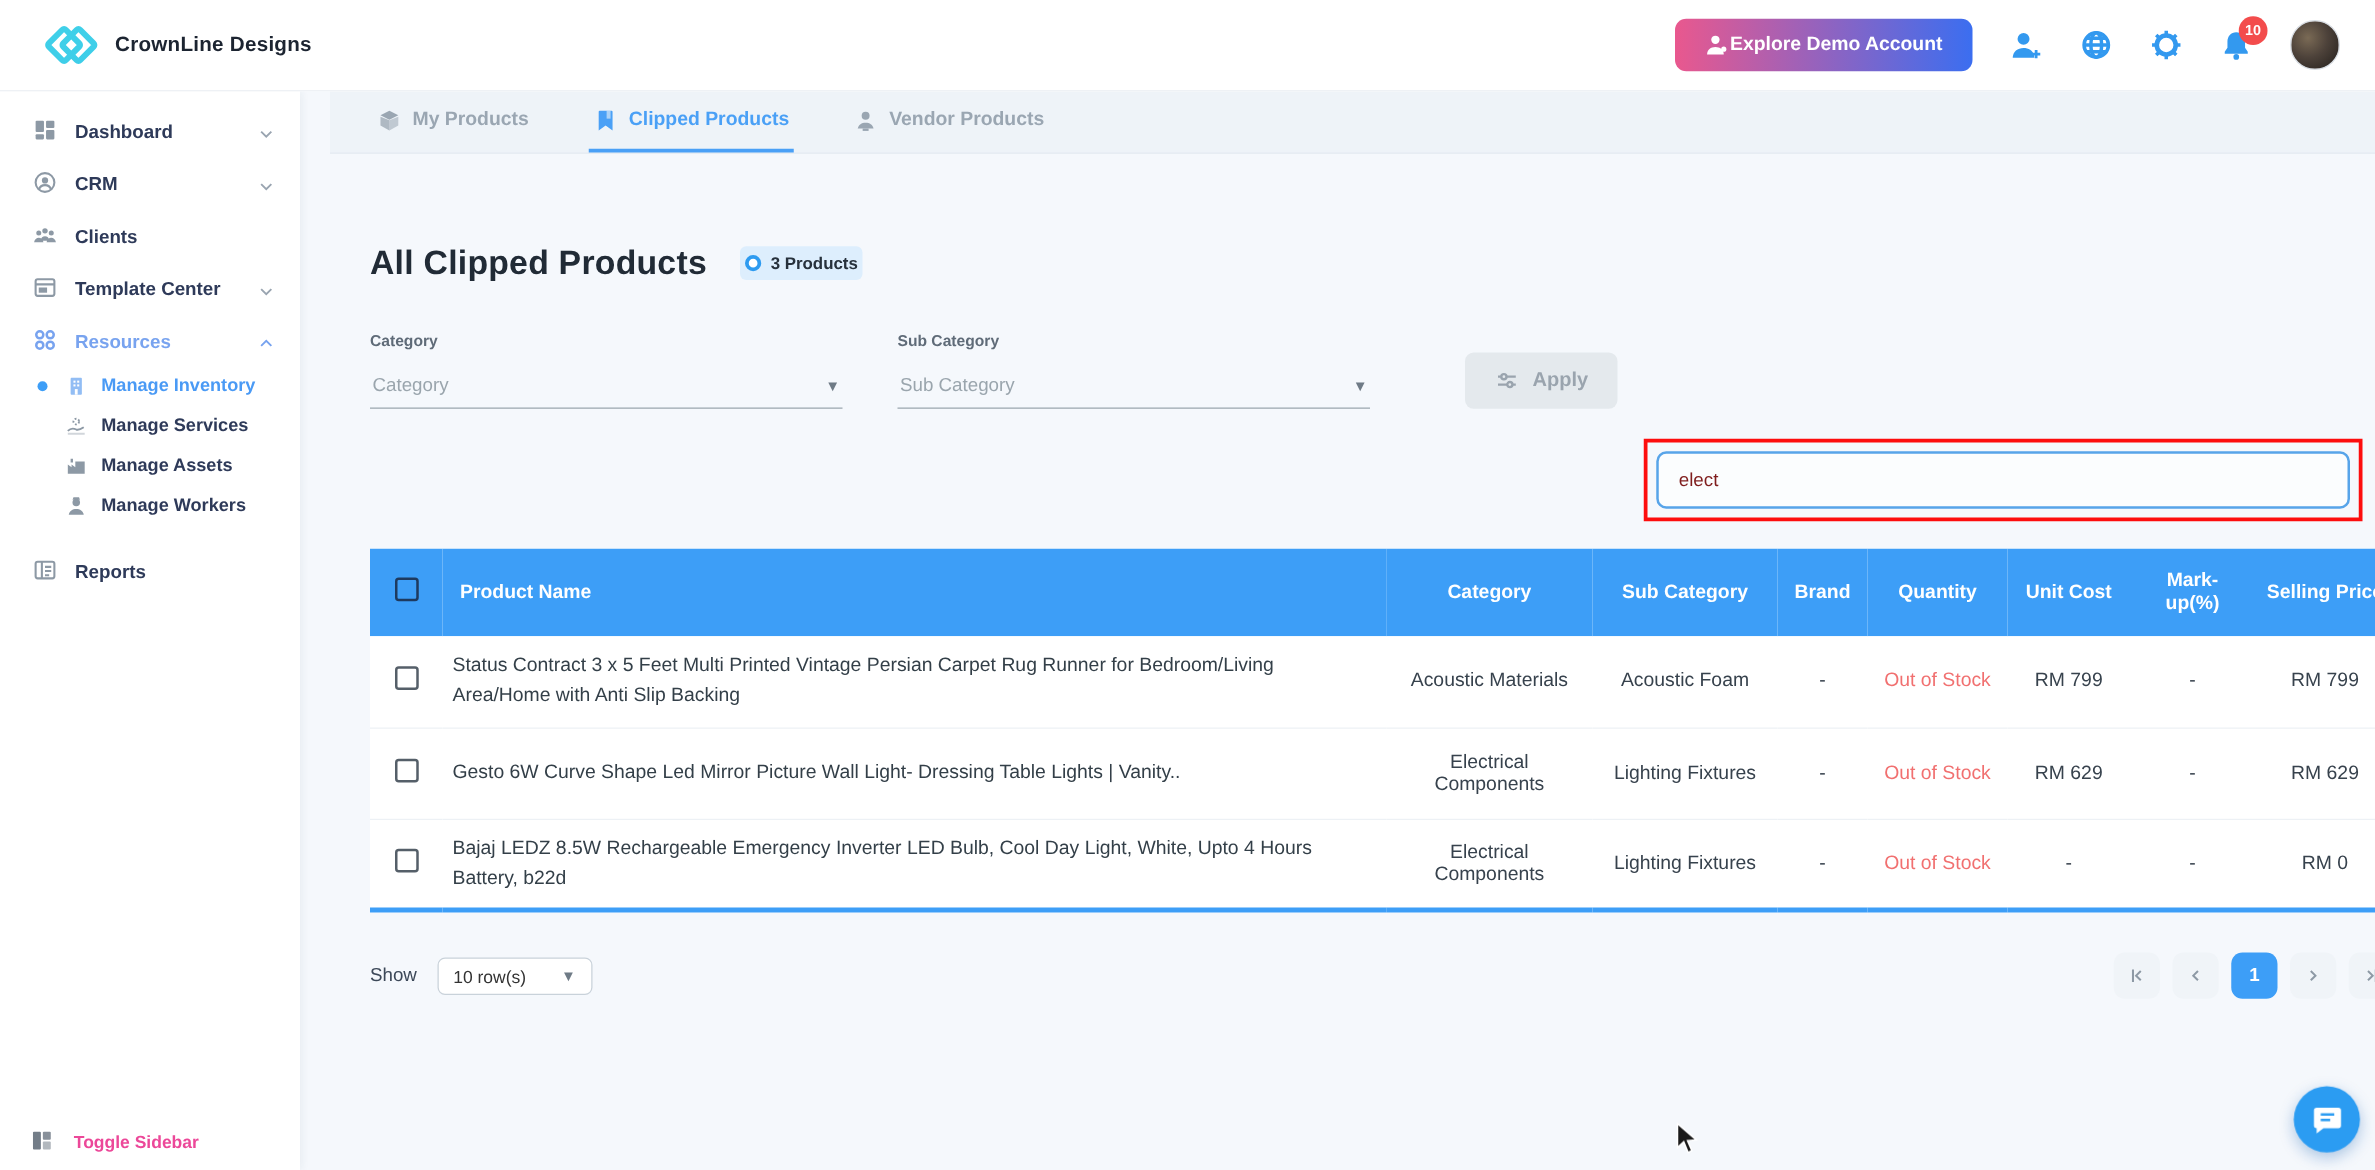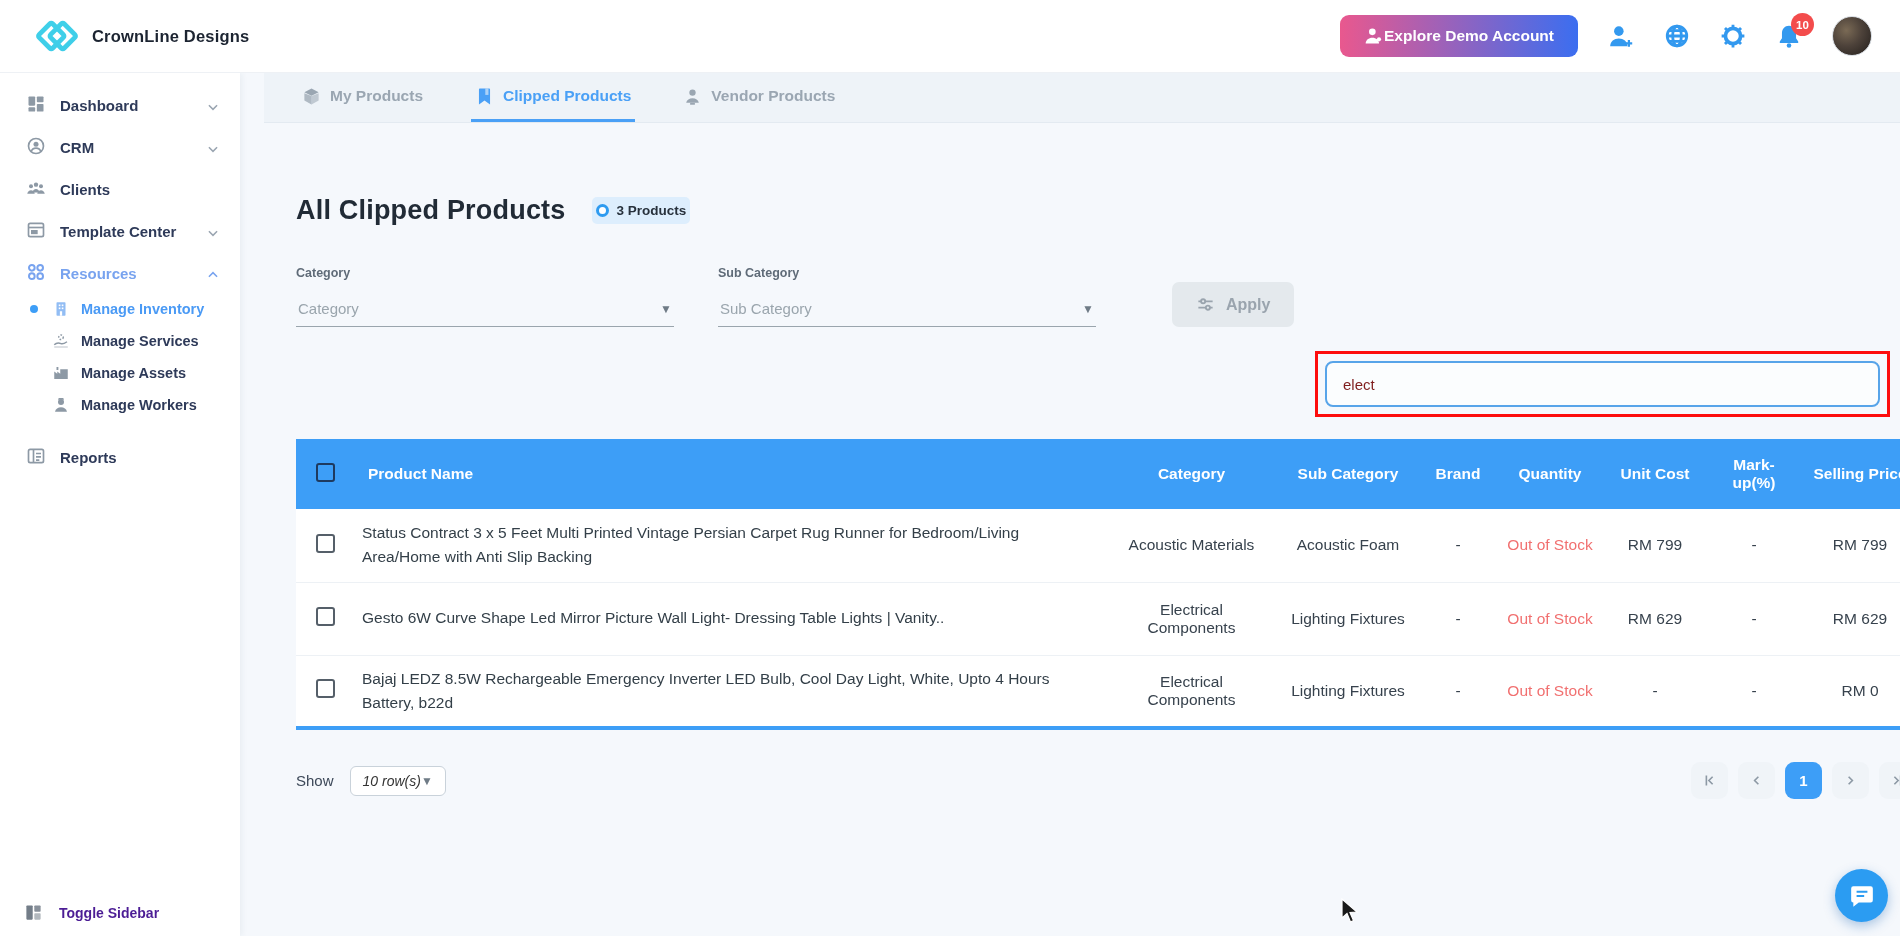--- a/index.html
+++ b/index.html
@@ -38,21 +38,21 @@
   .chev svg { width:100%; height:100%; }
   .side-item.active-parent, .side-item.active-parent .sicon, .side-item.active-parent .chev { color:#78a3ef; }
   .sub-item { display:flex; align-items:center; gap:11px; padding:7px 20px 7px 52px; font-size:14.5px;
       color:#2e3a59; font-weight:600; cursor:pointer; position:relative; }
   .sub-item .sicon { width:18px; height:18px; }
   .sub-item.active { color:#4a9af5; }
   .sub-item.active .sicon { color:#7fb2f2; }
   .bullet { position:absolute; left:30px; width:8px; height:8px; border-radius:50%; background:#3d9ef7; }
   .group-gap { height:14px; }
   .toggle-side { position:absolute; bottom:14px; left:24px; display:flex; align-items:center; gap:16px;
-      font-size:14px; color:#4c1d95; cursor:pointer; font-weight:600; }
+      font-size:14px; color:#ec4899; cursor:pointer; font-weight:600; }
   .toggle-side .sicon { width:19px; height:19px; color:#737d88; }
 
   
   .tabbar { height:50px; background:#eef3f8; display:flex; align-items:stretch; gap:44px; padding:0 34px;
       border-bottom:1px solid #e3eaf1; flex-shrink:0; }
   .tab { display:flex; align-items:center; gap:9px; font-size:15.5px; font-weight:600; color:#9aa6b2;
       cursor:pointer; border-bottom:3px solid transparent; padding:0 4px; }
   .tab .ticon { width:19px; height:19px; display:inline-flex; }
   .tab .ticon svg { width:100%; height:100%; }
   .tab.active { color:#4aa0f6; border-bottom-color:#4aa0f6; }
@@ -91,21 +91,21 @@
   .chk { width:19px; height:19px; border:2px solid #555f69; border-radius:3px; background:#fff; display:inline-block; cursor:pointer; }
   .chk.hdr { border-color:#1e3a5f; background:transparent; }
   .oos { color:#f17070; }
   .col-chk { width:58px; } .col-name { width:755px; } .col-cat { width:165px; } .col-sub { width:148px; }
   .col-brand { width:72px; } .col-qty { width:112px; } .col-unit { width:98px; } .col-mark { width:100px; } .col-sell { width:112px; }
 
   
   .table-footer { margin-top:32px; display:flex; align-items:center; justify-content:space-between; width:1620px; }
   .show-wrap { display:flex; align-items:center; gap:16px; font-size:15px; color:#3c4858; }
   .rows-select { border:1px solid #c9d2da; border-radius:6px; padding:6px 12px; display:flex; align-items:center;
-      gap:0; font-size:14px; color:#333; background:#fff; cursor:pointer;font-style:italic; }
+      gap:28px; font-size:14px; color:#333; background:#fff; cursor:pointer; }
   .pager { display:flex; gap:10px; }
   .pbtn { width:37px; height:37px; border-radius:9px; background:#f0f4f8; border:none; color:#8d99a5;
       display:flex; align-items:center; justify-content:center; cursor:pointer; }
   .pbtn svg { width:15px; height:15px; }
   .pbtn.current { background:#3d9ef7; color:#fff; font-size:15px; font-weight:600; font-family:inherit; }
 
   
   .chat-fab { position:fixed; right:12px; bottom:14px; width:53px; height:53px; border-radius:50%;
       background:#2b9cf2; box-shadow:0 4px 12px rgba(30,100,180,.35); display:flex; align-items:center;
       justify-content:center; cursor:pointer; }

